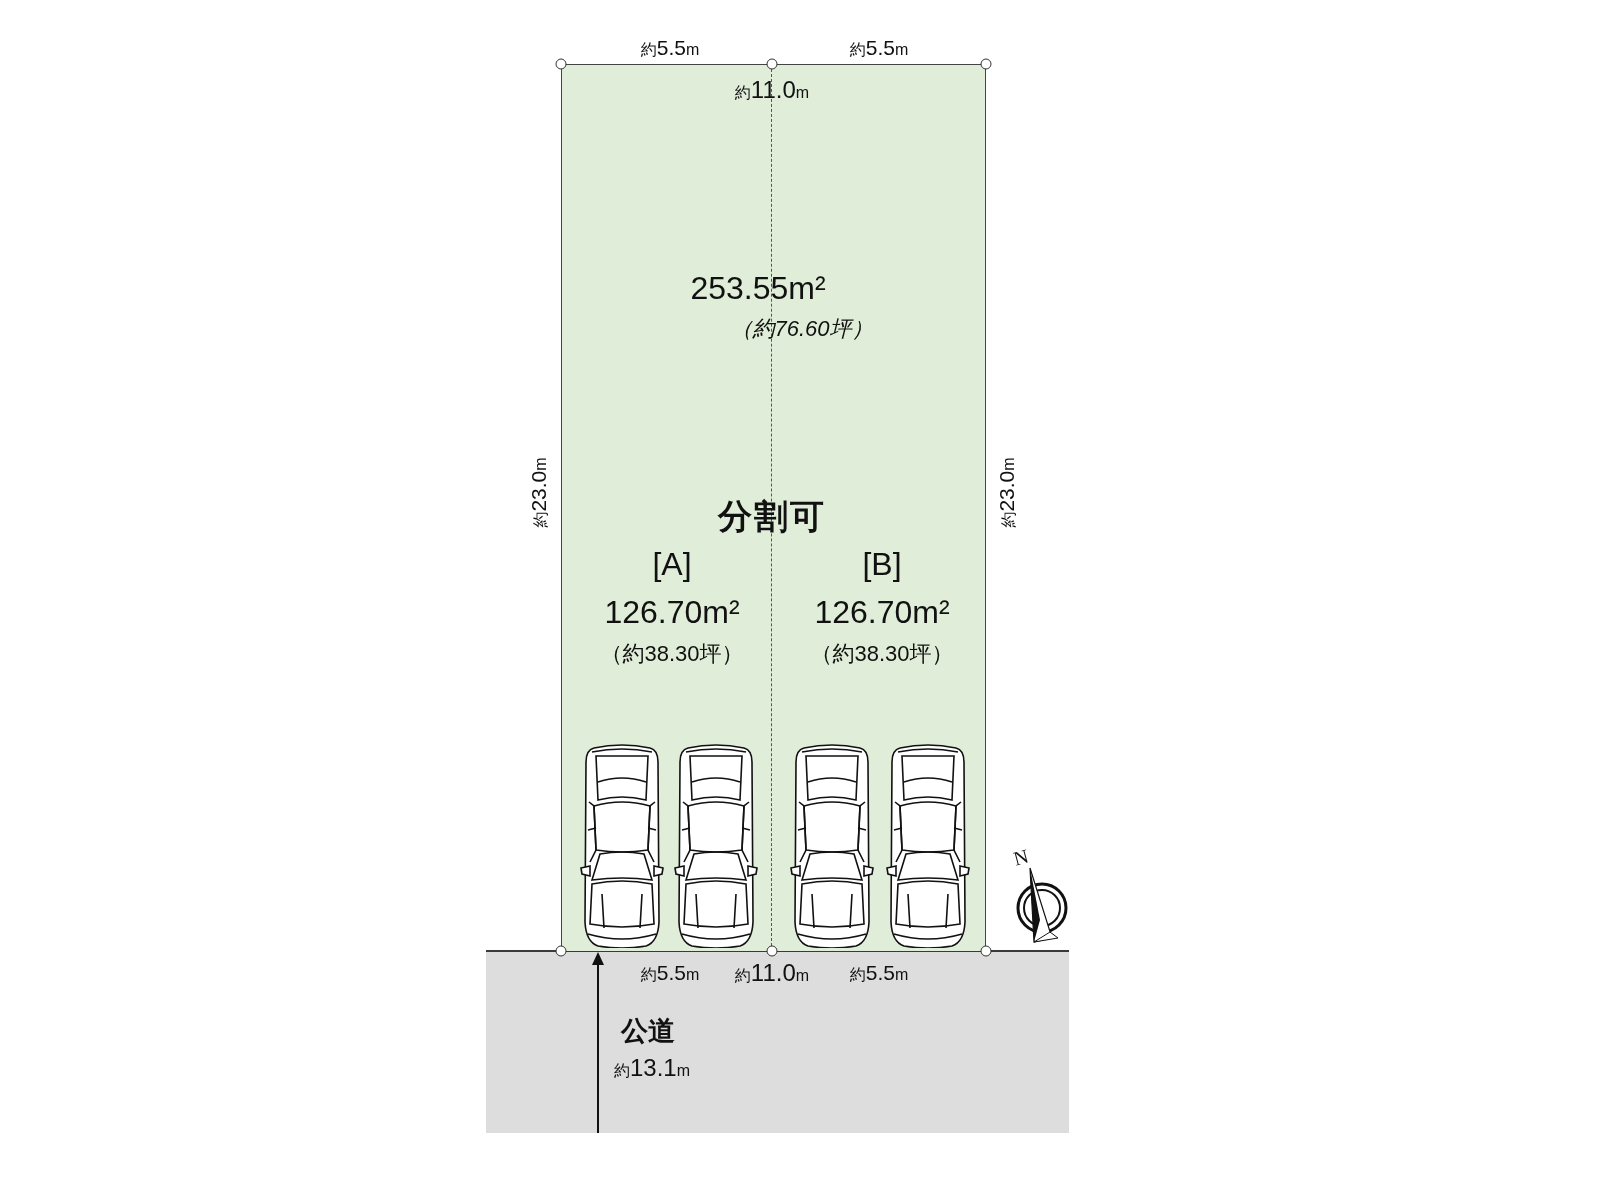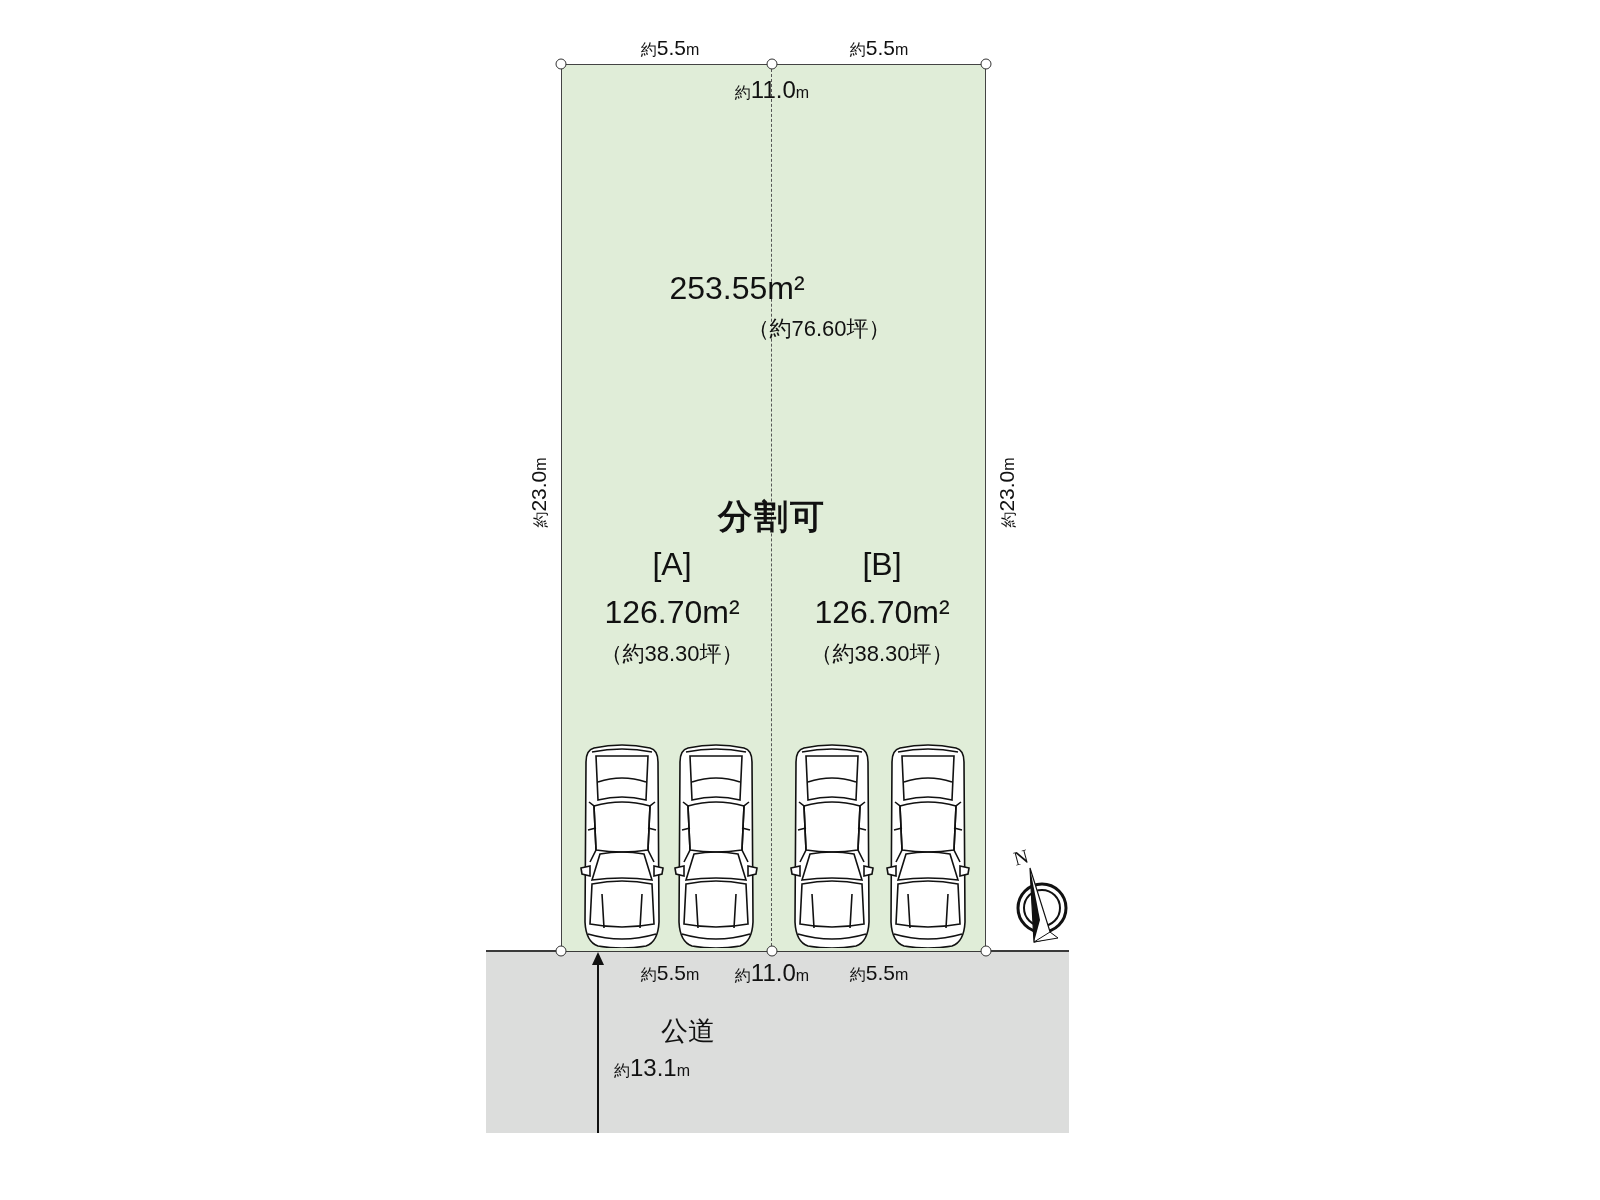--- a/index.html
+++ b/index.html
@@ -52,24 +52,24 @@
   <span class="pre">約</span><span>11.0</span><span class="unit">m</span>
 </div>
 
 <div class="abs vdim" style="left:494px;top:480px;width:90px;text-align:center;transform:rotate(-90deg);">
   <span class="pre" style="font-size:16px">約</span><span>23.0</span><span style="font-size:16px">m</span>
 </div>
 <div class="abs vdim" style="left:962px;top:480px;width:90px;text-align:center;transform:rotate(-90deg);">
   <span class="pre" style="font-size:16px">約</span><span>23.0</span><span style="font-size:16px">m</span>
 </div>
 
-<div class="abs area-big" style="left:737px;top:270px;">
+<div class="abs area-big" style="left:758px;top:270px;">
   <span>253.55</span><span>m²</span>
 </div>
-<div class="abs area-sub" style="left:819px;top:314px;">（約76.60坪）</div>
+<div class="abs area-sub" style="left:802px;top:314px;font-style:italic;">（約76.60坪）</div>
 
 <div class="abs title-jp" style="left:772px;top:494px;">分割可</div>
 
 <div class="abs lot-label" style="left:672px;top:546px;">[A]</div>
 <div class="abs area-big" style="left:672px;top:594px;">
   <span>126.70</span><span>m²</span>
 </div>
 <div class="abs area-sub" style="left:672px;top:639px;">（約38.30坪）</div>
 
 <div class="abs lot-label" style="left:882px;top:546px;">[B]</div>
@@ -127,16 +127,16 @@
 </div>
 <div class="abs dim" style="left:772px;top:959px;font-size:24px;">
   <span class="pre">約</span><span>11.0</span><span class="unit">m</span>
 </div>
 <div class="abs dim" style="left:879px;top:961px;">
   <span class="pre">約</span><span>5.5</span><span class="unit">m</span>
 </div>
 
 <div class="abs arrow-line"></div>
 <div class="abs" style="left:592px;top:952px;width:0;height:0;border-left:6px solid transparent;border-right:6px solid transparent;border-bottom:13px solid #111;"></div>
-<div class="abs road-name" style="left:688px;top:1013px;">公道</div>
+<div class="abs road-name" style="left:648px;top:1013px;font-weight:bold;">公道</div>
 <div class="abs dim" style="left:652px;top:1054px;font-size:24px;">
   <span class="pre">約</span><span>13.1</span><span class="unit">m</span>
 </div>
 
 </body></html>

